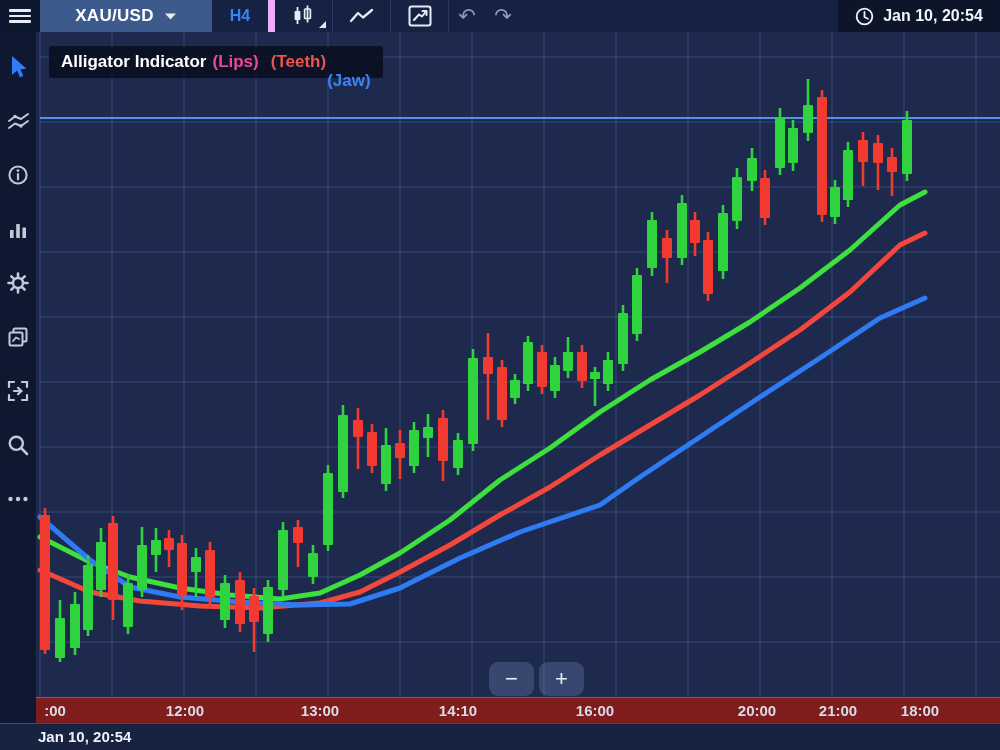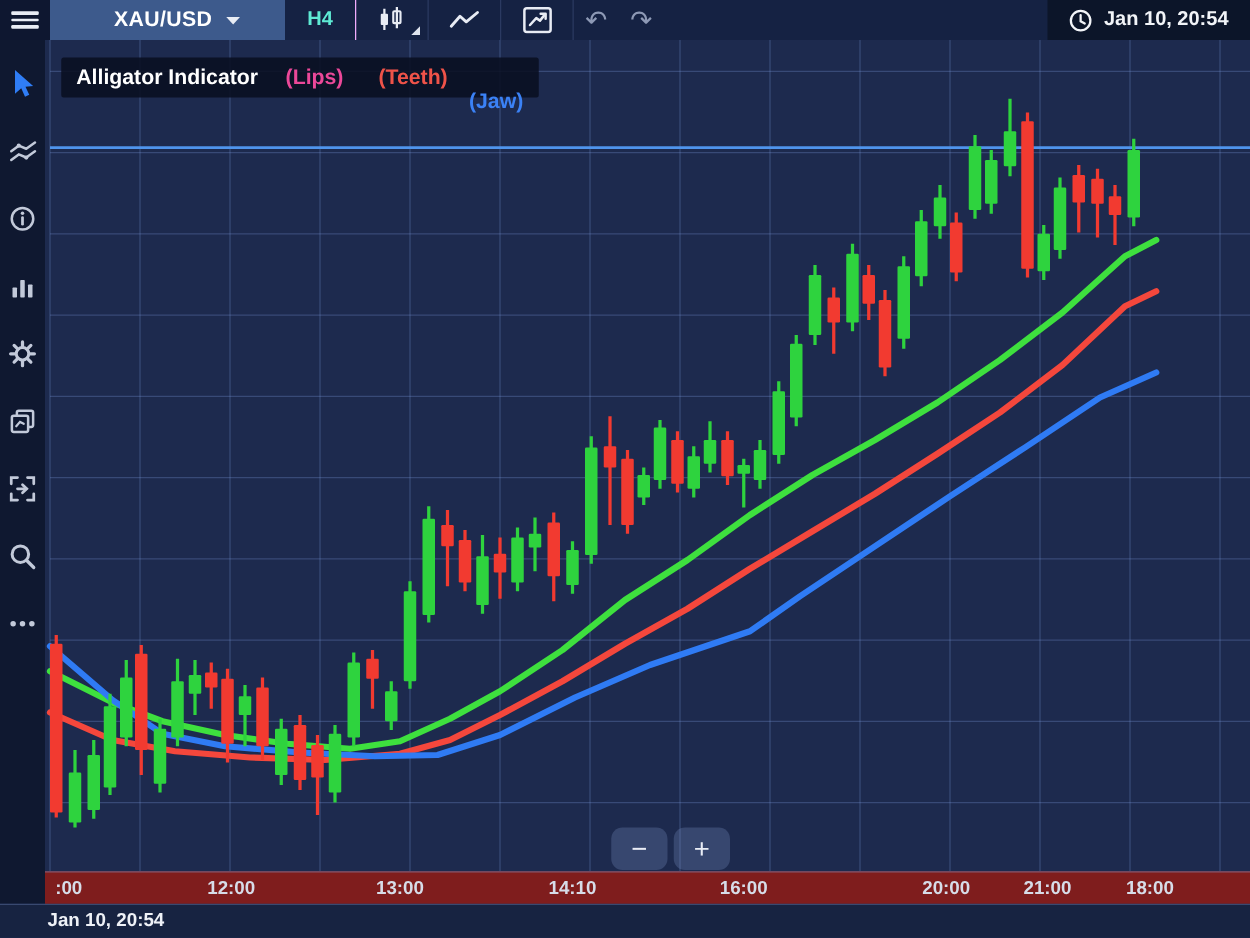--- a/index.html
+++ b/index.html
@@ -15,45 +15,45 @@
   .toolbar{
     position:absolute;left:0;top:0;width:1000px;height:32px;z-index:10;
     background:#152243;display:flex;align-items:stretch;
   }
   .tb-cell{display:flex;align-items:center;justify-content:center;position:relative;}
   .tb-hamburger{width:40px;background:#0e1730;cursor:pointer;}
   .tb-hamburger .bars{width:22px;height:14px;display:flex;flex-direction:column;justify-content:space-between;}
   .tb-hamburger .bars i{display:block;height:2.6px;background:#e8ecf4;border-radius:1px;}
   .tb-symbol{
     width:172px;background:#3d5a8c;color:#fff;font-size:17px;font-weight:bold;
-    gap:10px;cursor:pointer;letter-spacing:.3px;padding-left:16px;
-  }
-  .tb-tf{width:56px;color:#5eead4;font-size:16px;font-weight:bold;cursor:pointer;
-    border-right:1px solid #f0abfc;}
+    gap:10px;cursor:pointer;letter-spacing:.3px;
+  }
+  .tb-tf{width:56px;color:#3b82f6;font-size:16px;font-weight:bold;cursor:pointer;
+    border-right:7px solid #f0abfc;}
   .tb-icon{width:57px;cursor:pointer;border-right:1px solid #2b3a61;}
   .tb-icon svg{display:block;}
   .tb-corner{position:absolute;right:6px;bottom:4px;width:0;height:0;
     border-left:7px solid transparent;border-bottom:7px solid #dfe4ee;}
   .tb-undo,.tb-redo{width:36px;color:#8d99b5;font-size:21px;cursor:pointer;border:none;}
   .tb-spacer{flex:1;}
   .tb-time{width:162px;background:#0c1529;color:#f2f4f8;font-size:16px;font-weight:bold;gap:9px;}
 
   
   .sidebar{
     position:absolute;left:0;top:32px;width:36px;height:691px;z-index:9;
     background:#0f1830;display:flex;flex-direction:column;align-items:center;
     padding-top:22px;box-sizing:border-box;gap:28px;
   }
   .sb-icon{width:26px;height:26px;display:flex;align-items:center;justify-content:center;cursor:pointer;}
 
   
   .legend{
     position:absolute;left:49px;top:46px;height:32px;z-index:8;
     background:rgba(9,15,33,.88);display:flex;align-items:center;
-    padding:0 12px;gap:17px;font-size:17px;font-weight:bold;border-radius:2px;
+    padding:0 12px;gap:1px;font-size:17px;font-weight:bold;border-radius:2px;
     cursor:pointer;white-space:nowrap;
   }
   .legend .t-title{color:#ffffff;margin-right:5px;}
   .legend .t-lips{color:#ec4899;}
   .legend .t-teeth{color:#ef5349;margin-left:11px;}
   .legend .t-jaw{color:#3b82f6;margin-top:37px;}
 
   
   .zoomctl{position:absolute;left:489px;top:662px;z-index:8;display:flex;gap:5px;}
   .zoomctl button{

